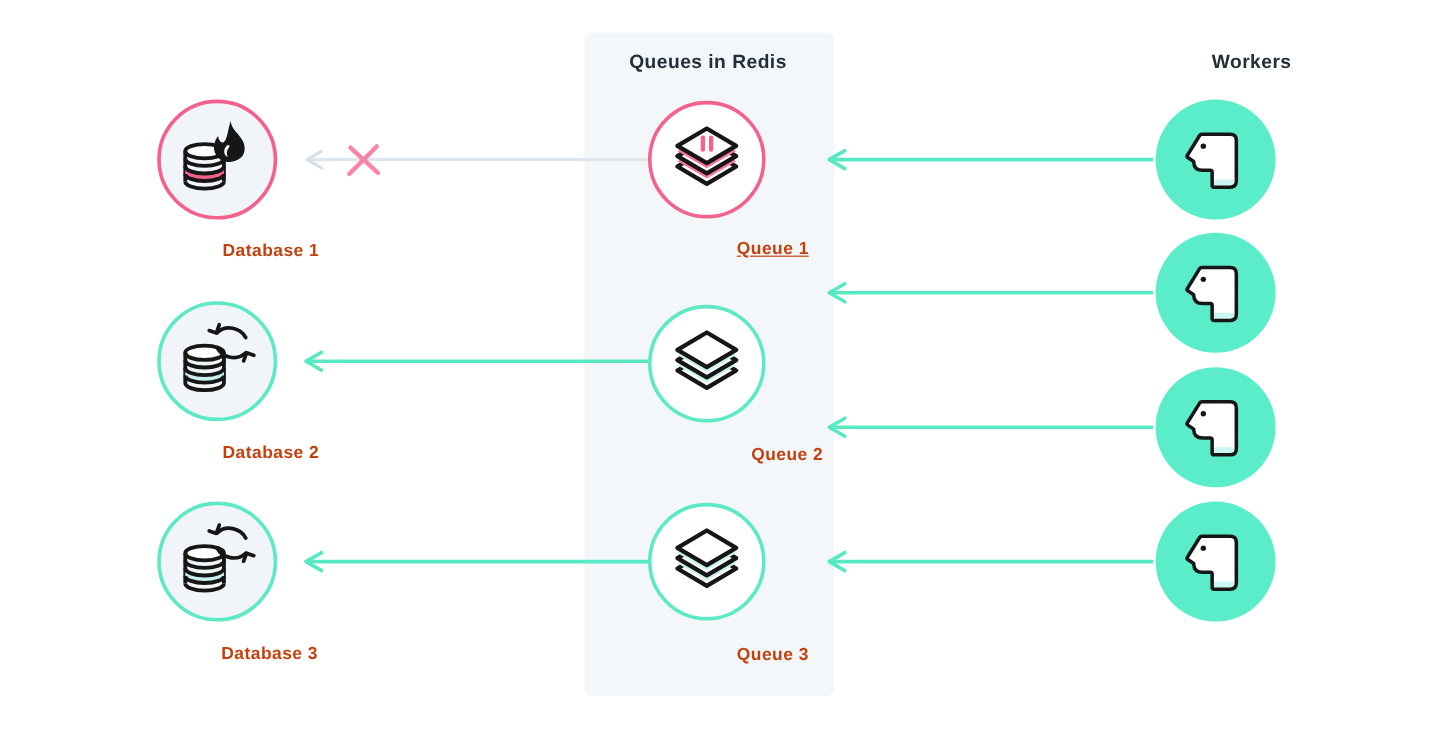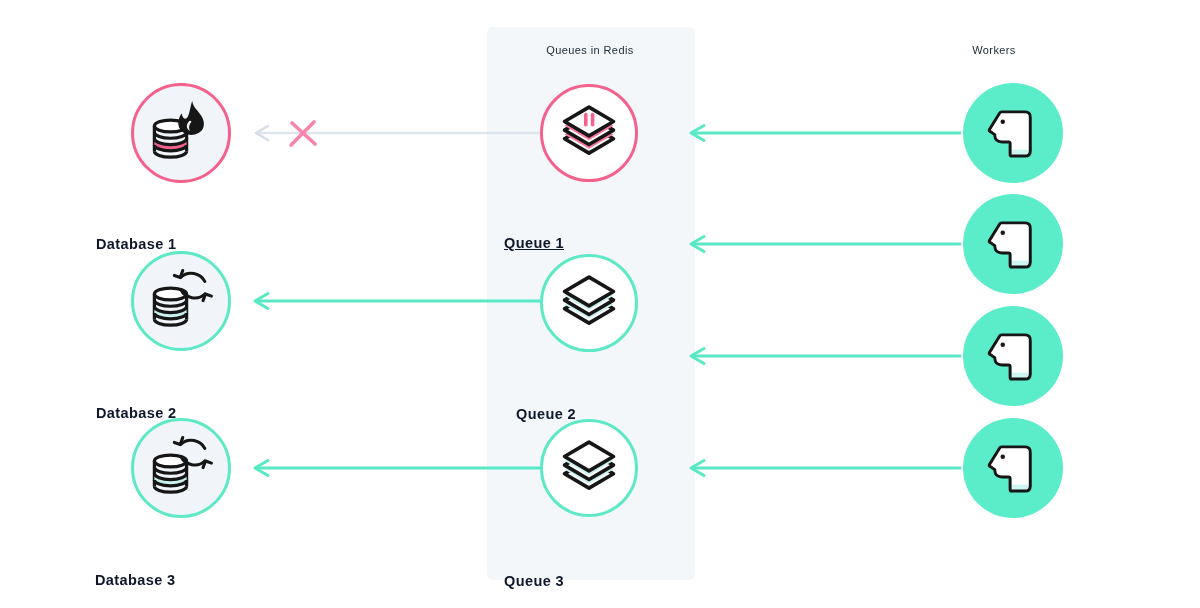--- a/index.html
+++ b/index.html
@@ -6,44 +6,44 @@
   .canvas{
     position:relative;width:1200px;height:608px;background:#ffffff;overflow:hidden;
     font-family:"Liberation Sans", sans-serif;color:#222E3A;
   }
   .panel{
     position:absolute;left:487px;top:27px;width:208px;height:553px;
     background:#F3F7FA;border-radius:6px;
   }
   .col-header{
     position:absolute;width:200px;text-align:center;
-    font-size:11px;font-weight:400;letter-spacing:.4px;color:#222E3A;
+    font-size:16px;font-weight:700;letter-spacing:.4px;color:#222E3A;
   }
   .arrow-layer{position:absolute;left:0;top:0;width:1200px;height:608px;z-index:2;pointer-events:none;}
   .node{position:absolute;border-radius:50%;display:flex;align-items:center;justify-content:center;z-index:3;box-sizing:border-box;}
   .db-node{width:100px;height:100px;background:#F1F5F9;}
   .db-pink{border:3px solid #F4618D;}
   .db-teal{border:3px solid #5DE8C6;}
   .q-node{width:98px;height:98px;background:#ffffff;}
   .q-pink{border:3px solid #F4618D;}
   .q-teal{border:3px solid #5DE8C6;}
   .worker-node{width:100px;height:100px;background:#5BEDC9;}
   .node-label{
-    position:absolute;width:170px;text-align:left;z-index:3;
-    font-size:14.5px;font-weight:700;letter-spacing:.4px;color:#0f172a;margin-top:35px;
+    position:absolute;width:170px;text-align:right;z-index:3;
+    font-size:14.5px;font-weight:700;letter-spacing:.4px;color:#c2410c;
   }
 </style>
 </head>
 <body>
 
 <div class="canvas">
 
   <div class="panel"></div>
   <div class="col-header" style="left:490px;top:44px;">Queues in Redis</div>
-  <div class="col-header" style="left:894px;top:44px;text-align:center;">Workers</div>
+  <div class="col-header" style="left:943px;top:44px;text-align:center;">Workers</div>
 
   <svg class="arrow-layer" viewBox="0 0 1200 608">
 
     <g>
       <line x1="540" y1="133" x2="259" y2="133" stroke="#DFE5ED" stroke-width="2.6"></line>
       <polyline points="268,126 256,133 268,140" fill="none" stroke="#D7DEE8" stroke-width="2.6" stroke-linecap="round" stroke-linejoin="round"></polyline>
       <g>
         <line x1="292" y1="123" x2="315" y2="144" stroke="#F885A9" stroke-width="3.6" stroke-linecap="round"></line>
         <line x1="314" y1="122" x2="291" y2="145" stroke="#F885A9" stroke-width="3.6" stroke-linecap="round"></line>
       </g>

